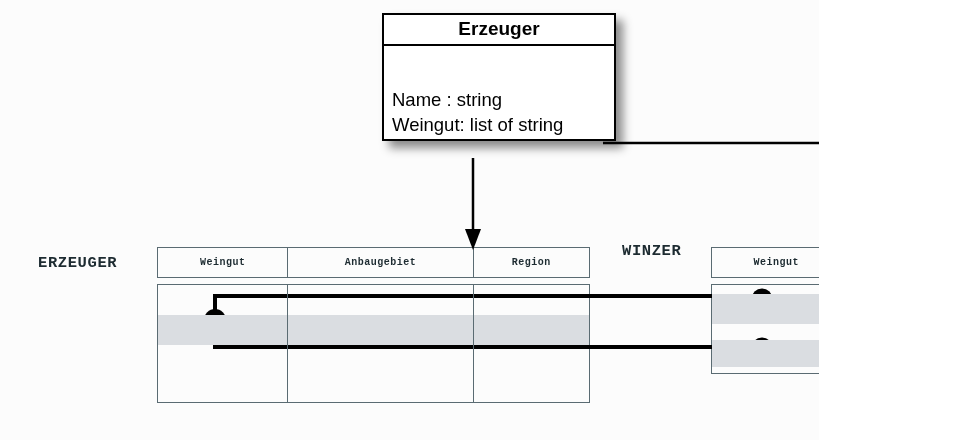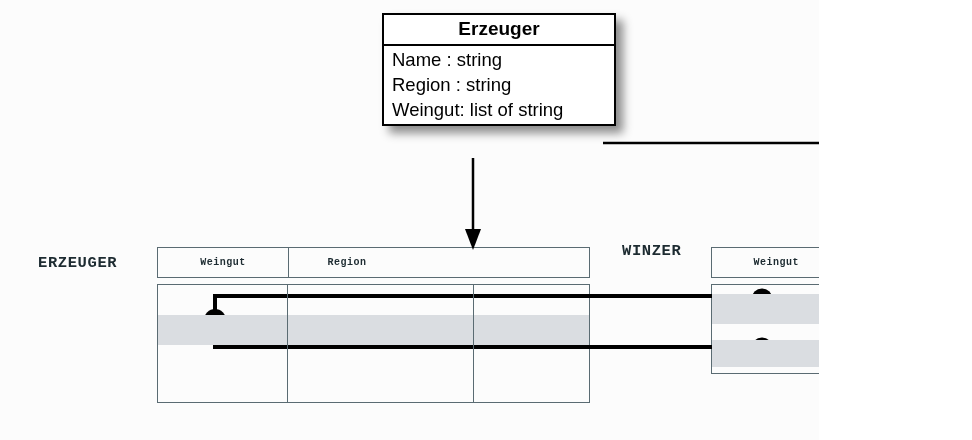--- a/index.html
+++ b/index.html
@@ -32,20 +32,21 @@
     font-weight: bold;
     font-size: 19px;
     line-height: 24px;
     padding: 2px 6px 3px 6px;
     color: #000;
     border-bottom: 2px solid #000;
     white-space: nowrap;
   }
   .uml-attrs {
     padding: 1px 0 2px 0;
+    margin-top: 40px;
   }
   .uml-attr {
     font-size: 18.5px;
     line-height: 25px;
     padding: 0 6px 0 8px;
     color: #000;
     white-space: nowrap;
   }
 
   
@@ -120,29 +121,29 @@
 </style>
 </head>
 <body>
 
 <div id="canvas">
 
   <div class="uml-box">
     <div class="uml-title">Erzeuger</div>
     <div class="uml-attrs">
       <div class="uml-attr">Name : string</div>
-      <div class="uml-attr">Region : string</div>
       <div class="uml-attr">Weingut: list of string</div>
     </div>
   </div>
 
   <div class="table-label" style="left:38px; top:254px;">ERZEUGER</div>
 
   <div class="tbl-header" style="left:157px; top:247px; width:433px;">
     <div class="cell" style="width:131px;">Weingut</div>
+    <div class="cell" style="width:186px;">Anbaugebiet</div>
     <div class="cell" style="width:116px;">Region</div>
   </div>
 
   <div class="tbl-body" style="left:157px; top:284px; width:433px; height:119px;">
     <div class="band" style="top:30px; height:30px;"></div>
     <div class="colgrid">
       <div style="width:131px;"></div>
       <div style="width:186px;"></div>
       <div style="width:116px;"></div>
     </div>

